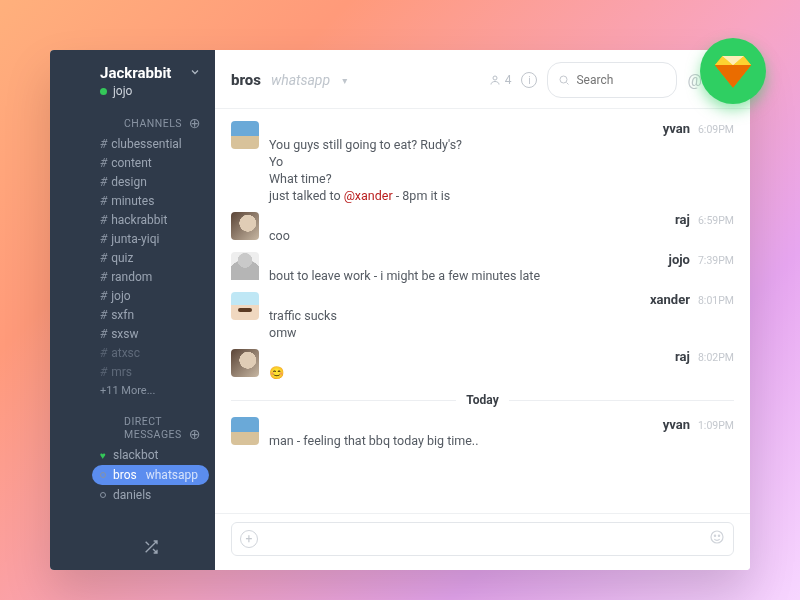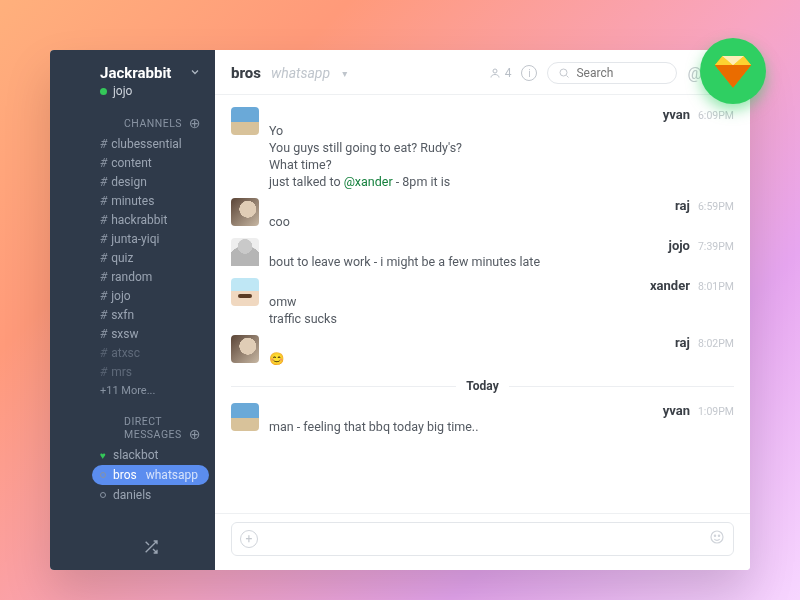--- a/index.html
+++ b/index.html
@@ -40,39 +40,39 @@
 .sb-bottom { margin-top: auto; padding: 12px; text-align: center; color: #9aa4b2; }
 
 .main { flex: 1; display: flex; flex-direction: column; background: #fff; }
 .header { display: flex; align-items: center; padding: 12px 16px 10px; border-bottom: 1px solid #eef0f2; gap: 10px; }
 .ch-title { font-weight: 800; color: #3a3f46; font-size: 15px; }
 .ch-sub { color: #bfc5cc; font-size: 14px; font-style: italic; }
 .ch-sub-caret { color: #bfc5cc; margin-left: 2px; font-size: 10px; }
 .spacer { flex: 1; }
 .members { color: #b9bfc7; font-size: 12px; display: flex; align-items: center; gap: 4px; }
 .info-ic { width: 16px; height: 16px; border: 1.5px solid #c0c5cc; border-radius: 50%; display: flex; align-items: center; justify-content: center; font-size: 10px; color: #c0c5cc; }
-.search { display: flex; align-items: center; gap: 6px; border: 1px solid #e3e6ea; border-radius: 14px; padding: 3px 10px; color: #b9bfc7; font-size: 12px; min-width: 130px; }
+.search { display: flex; align-items: center; gap: 6px; border: 1px solid #e3e6ea; border-radius: 14px; padding: 10px 10px; color: #b9bfc7; font-size: 12px; min-width: 130px; }
 .search input { border: none; outline: none; font-size: 12px; width: 90px; color: #555; }
 .at-ic, .dots-ic, .search-ic { color: #c4c8ce; }
 .messages { flex: 1; overflow: hidden; padding: 8px 16px 4px; }
 .msg { display: flex; gap: 10px; padding: 4px 0; }
 .avatar { width: 28px; height: 28px; border-radius: 4px; flex-shrink: 0; background-size: cover; background-position: center; }
 .av-yvan { background: linear-gradient(180deg, #6aa9d8 55%, #d8c29a 55%); }
 .av-raj { background: linear-gradient(135deg, #5a4436, #c7b7a3); position: relative; overflow: hidden; }
 .av-raj::after { content:""; position:absolute; inset:0; background: radial-gradient(circle at 60% 40%, #e0cdb6 0 35%, transparent 36%); }
 .av-jojo { background: #eee; position: relative; }
 .av-jojo::after { content:""; position:absolute; inset:0; background: radial-gradient(circle at 50% 30%, #c9c9c9 0 30%, transparent 31%), radial-gradient(circle at 50% 90%, #b5b5b5 0 60%, transparent 61%); }
 .av-xander { background: linear-gradient(180deg, #bfe7f5 45%, #f0d8c0 45%); position: relative; }
 .av-xander::after { content:""; position:absolute; left:25%; right:25%; bottom:30%; height:4px; background:#5b3b24; border-radius:2px; }
 .mbody { flex: 1; }
 .mhead { display: flex; align-items: baseline; gap: 8px; justify-content: flex-end; }
 .mname { font-weight: 700; font-size: 13px; color: #3a3f46; }
 .mtime { font-size: 10.5px; color: #c4c8ce; }
 .mtext { font-size: 12.5px; color: #555b63; padding: 1px 0; }
-.mtext .mention { color: #15803d; }
+.mtext .mention { color: #b91c1c; }
 .divider { display: flex; align-items: center; gap: 10px; margin: 8px 0 6px; }
 .divider::before, .divider::after { content: ""; flex: 1; height: 1px; background: #eceef1; }
 .divider-label { font-size: 12px; font-weight: 700; color: #3a3f46; }
 .composer { border-top: 1px solid #eef0f2; padding: 8px 16px 14px; }
 .composer-box { border: 1px solid #e3e6ea; border-radius: 6px; display: flex; align-items: center; padding: 6px 8px; gap: 8px; }
 .cb-add { width: 18px; height: 18px; border: 1.5px solid #d0d4da; border-radius: 50%; display: flex; align-items: center; justify-content: center; color: #c4c8ce; font-size: 12px; }
 .composer-box input { flex: 1; border: none; outline: none; font-size: 13px; }
 .emoji-ic { color: #d0d4da; }
 
 .badge { position: absolute; top: 38px; right: 34px; width: 66px; height: 66px; background: #2fcf62; border-radius: 50%; display: flex; align-items: center; justify-content: center; box-shadow: 0 6px 14px rgba(47,207,98,.5); }
@@ -214,22 +214,22 @@
 
     <div class="messages">
       <div id="msg-before">
           <div class="msg">
             <div class="avatar av-yvan"></div>
             <div class="mbody">
               <div class="mhead">
                 <span class="mname">yvan</span>
                 <span class="mtime">6:09PM</span>
               </div>
+              <div class="mtext">You guys still going to eat? Rudy's?</div>
               <div class="mtext">Yo</div>
-              <div class="mtext">You guys still going to eat? Rudy's?</div>
               <div class="mtext">What time?</div>
               <div class="mtext">just talked to <span class="mention">@xander</span> - 8pm it is</div>
             </div>
           </div>
           <div class="msg">
             <div class="avatar av-raj"></div>
             <div class="mbody">
               <div class="mhead">
                 <span class="mname">raj</span>
                 <span class="mtime">6:59PM</span>
@@ -247,22 +247,22 @@
               <div class="mtext">bout to leave work - i might be a few minutes late</div>
             </div>
           </div>
           <div class="msg">
             <div class="avatar av-xander"></div>
             <div class="mbody">
               <div class="mhead">
                 <span class="mname">xander</span>
                 <span class="mtime">8:01PM</span>
               </div>
+              <div class="mtext">traffic sucks</div>
               <div class="mtext">omw</div>
-              <div class="mtext">traffic sucks</div>
             </div>
           </div>
           <div class="msg">
             <div class="avatar av-raj"></div>
             <div class="mbody">
               <div class="mhead">
                 <span class="mname">raj</span>
                 <span class="mtime">8:02PM</span>
               </div>
               <div class="mtext">😊</div>

